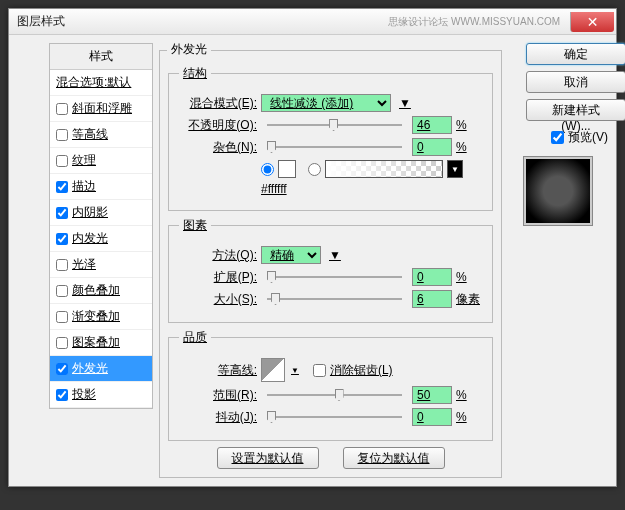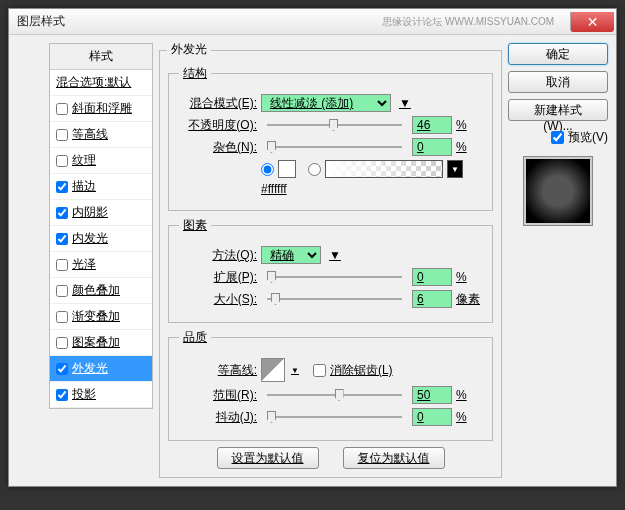--- a/index.html
+++ b/index.html
@@ -1,20 +1,20 @@
 <!DOCTYPE html>
 <html><head>
 <meta charset="utf-8">
 <style>
 * { box-sizing: border-box; margin: 0; padding: 0; font-family: "Microsoft YaHei", SimSun, sans-serif; font-size: 12px; }
 body { background: #333; display: flex; justify-content: center; align-items: flex-start; padding: 8px; }
 .dialog { width: 609px; background: #f0f0f0; border: 1px solid #888; box-shadow: 0 0 6px rgba(0,0,0,.5); }
 .titlebar { height: 26px; background: linear-gradient(#fdfdfd,#e8e8e8); border-bottom: 1px solid #ccc; display: flex; align-items: center; justify-content: space-between; padding-left: 8px; }
 .titlebar .title { color: #222; }
-.titlebar .right { display: flex; align-items: center; gap: 12px; }
+.titlebar .right { display: flex; align-items: center; gap: 6px; }
 .titlebar .mark { color: #999; font-size: 10px; padding-right: 4px; }
 .closebtn { width: 44px; height: 20px; background: linear-gradient(#e77,#c33); color: #fff; display: flex; align-items: center; justify-content: center; border-left: 1px solid #aaa; border-radius: 0 0 3px 3px; margin-right: 2px; font-size: 14px; }
 .body { display: flex; padding: 8px; gap: 6px; }
 .leftcol { width: 104px; margin-left: 32px; }
 .leftbox { border: 1px solid #bbb; background: #fff; }
 .leftbox .hdr { background: #efefef; border-bottom: 1px solid #ccc; padding: 4px 6px; text-align: center; }
 .leftitem { padding: 4px 6px; border-bottom: 1px solid #eee; display: flex; align-items: center; gap: 4px; text-decoration: underline; }
 .leftitem.indent { }
 .leftitem.selected { background: #3399ff; color: #fff; }
 .leftitem input[type=checkbox] { width: 12px; height: 12px; }
@@ -32,21 +32,21 @@
 .numbox { width: 40px; text-align: left; }
 .unit { width: 26px; }
 .colorrow .swatch { width: 18px; height: 18px; border: 1px solid #666; }
 .gradbox { width: 118px; height: 18px; border: 1px solid #555; background: repeating-conic-gradient(#ccc 0 25%, #fff 0 50%) 0 0/10px 10px; position: relative; }
 .gradbox::after { content:""; position:absolute; inset:0; background: linear-gradient(to right,#fff,transparent); }
 .dropbtn { width: 16px; height: 18px; background: #000; color: #fff; display: flex; align-items: center; justify-content: center; border: 1px solid #555; font-size: 8px; }
 .contour { width: 24px; height: 24px; border: 1px solid #888; background: linear-gradient(135deg,#999 0 50%,#fff 50% 100%); }
 .btnrow { display: flex; gap: 24px; justify-content: center; margin-top: 6px; }
 button.win { background: linear-gradient(#fdfdfd,#e3e3e3); border: 1px solid #888; border-radius: 3px; padding: 2px 14px; min-width: 90px; height: 22px; }
 .rightcol { width: 100px; display: flex; flex-direction: column; gap: 6px; align-items: stretch; }
-.rightcol button.win { width: 100%; }
+.rightcol button.win { width: 100%; margin-left: 18px; }
 .prevrow { display: flex; align-items: center; gap: 4px; justify-content: flex-end; margin-top: 2px; }
 .preview { width: 70px; height: 70px; border: 1px solid #888; background: radial-gradient(circle at 50% 50%, #555 0 30%, #000 75%, #000 100%); margin: 4px auto; box-shadow: inset 0 0 0 2px #ccc; }
 </style>
 </head>
 <body>
 
 <div class="dialog">
   <div class="titlebar">
     <span class="title">图层样式</span>
     <div class="right">

